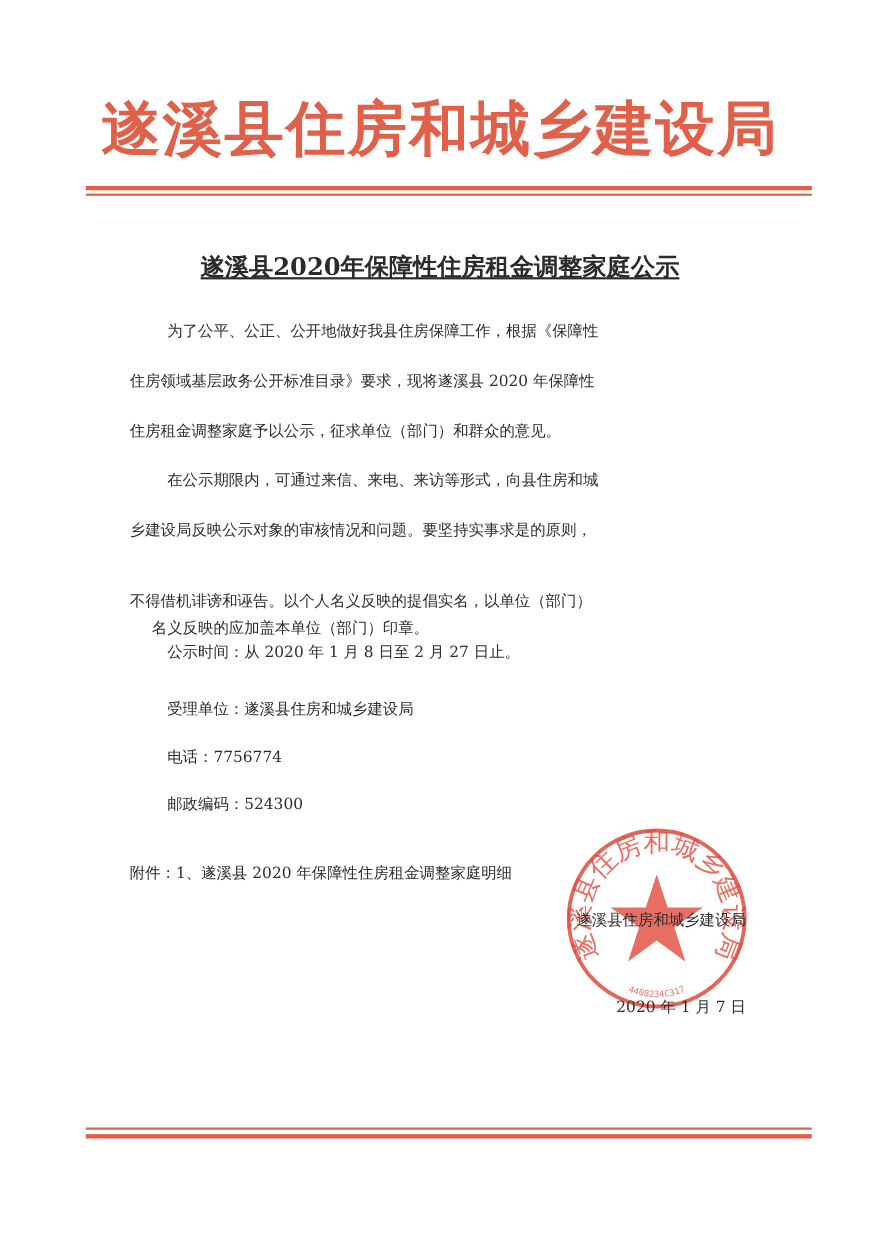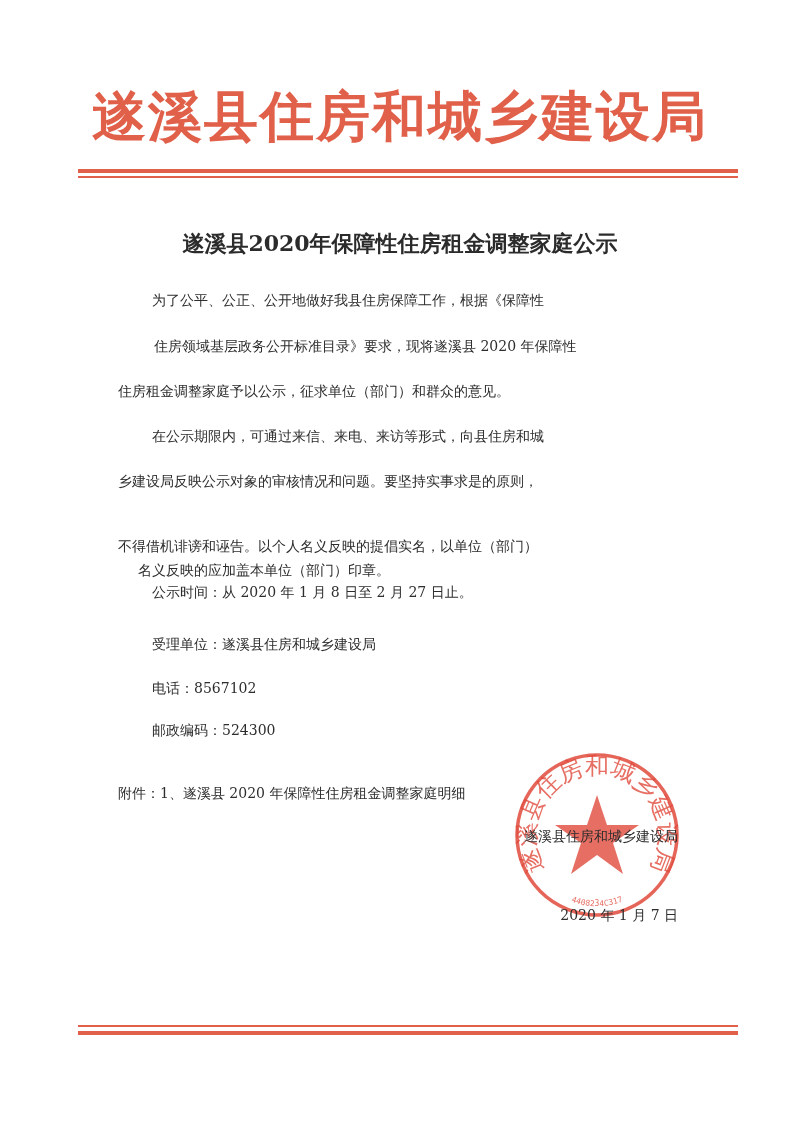--- a/index.html
+++ b/index.html
@@ -9,52 +9,52 @@
     }
     .abs { position: absolute; }
     .letterhead {
       left: 0; width: 800px; top: 80px; text-align: center;
       font-family: "DejaVu Serif", serif; font-weight: bold;
       font-size: 54px; letter-spacing: 2px; color: #e0604a; line-height: 72px;
     }
     .rule { left: 78px; width: 660px; background: #e0604a; }
     .doc-title {
       left: 0; width: 800px; top: 228px; text-align: center;
-      font-size: 22px; font-weight: bold; color: #2b2b2b; line-height: 30px;
+      font-size: 22px; font-weight: bold; color: #2b2b2b; line-height: 30px; text-decoration: underline;
     }
     .line { position: absolute; left: 118px; font-size: 14px; color: #2d2d2d; white-space: nowrap; }
     .indent { left: 152px; }
     .right { left: auto; right: 122px; }
     .stamp { left: 512px; top: 750px; width: 170px; height: 170px; }
   </style>
 </head>
 <body>
 
 <div class="abs letterhead">遂溪县住房和城乡建设局</div>
 <div class="abs rule" style="top:169px;height:4px;"></div>
 <div class="abs rule" style="top:176px;height:2px;"></div>
 
 <div class="abs doc-title">遂溪县2020年保障性住房租金调整家庭公示</div>
 
 <div>
   <span class="line indent" style="top:292px;">为了公平、公正、公开地做好我县住房保障工作，根据《保障性</span>
-  <span class="line" style="top:338px;margin-left:36px;">住房领域基层政务公开标准目录》要求，现将遂溪县 2020 年保障性</span>
+  <span class="line" style="top:338px;">住房领域基层政务公开标准目录》要求，现将遂溪县 2020 年保障性</span>
   <span class="line" style="top:383px;">住房租金调整家庭予以公示，征求单位（部门）和群众的意见。</span>
 </div>
 
 <div>
   <span class="line indent" style="top:428px;">在公示期限内，可通过来信、来电、来访等形式，向县住房和城</span>
   <span class="line" style="top:473px;">乡建设局反映公示对象的审核情况和问题。要坚持实事求是的原则，</span>
   <span class="line" style="top:518px;margin-top:20px;">不得借机诽谤和诬告。以个人名义反映的提倡实名，以单位（部门）</span>
   <span class="line" style="top:562px;margin-left:20px;">名义反映的应加盖本单位（部门）印章。</span>
 </div>
 
 <span class="line indent" style="top:584px;">公示时间：从 2020 年 1 月 8 日至 2 月 27 日止。</span>
 <span class="line indent" style="top:636px;">受理单位：遂溪县住房和城乡建设局</span>
-<span class="line indent" style="top:680px;">电话：8567102</span>
+<span class="line indent" style="top:680px;">电话：7756774</span>
 <span class="line indent" style="top:722px;">邮政编码：524300</span>
 
 <span class="line" style="top:785px;text-align:right;">附件：1、遂溪县 2020 年保障性住房租金调整家庭明细</span>
 
 <svg class="abs stamp" viewBox="0 0 170 170">
   <defs>
     <path id="sealArc" d="M 28 110 A 62 62 0 1 1 142 110"></path>
     <path id="sealBottom" d="M 40 140 A 70 70 0 0 0 130 140"></path>
   </defs>
   <circle cx="85" cy="85" r="80" fill="none" stroke="#e04a3c" stroke-width="3.5" opacity="0.85"></circle>

